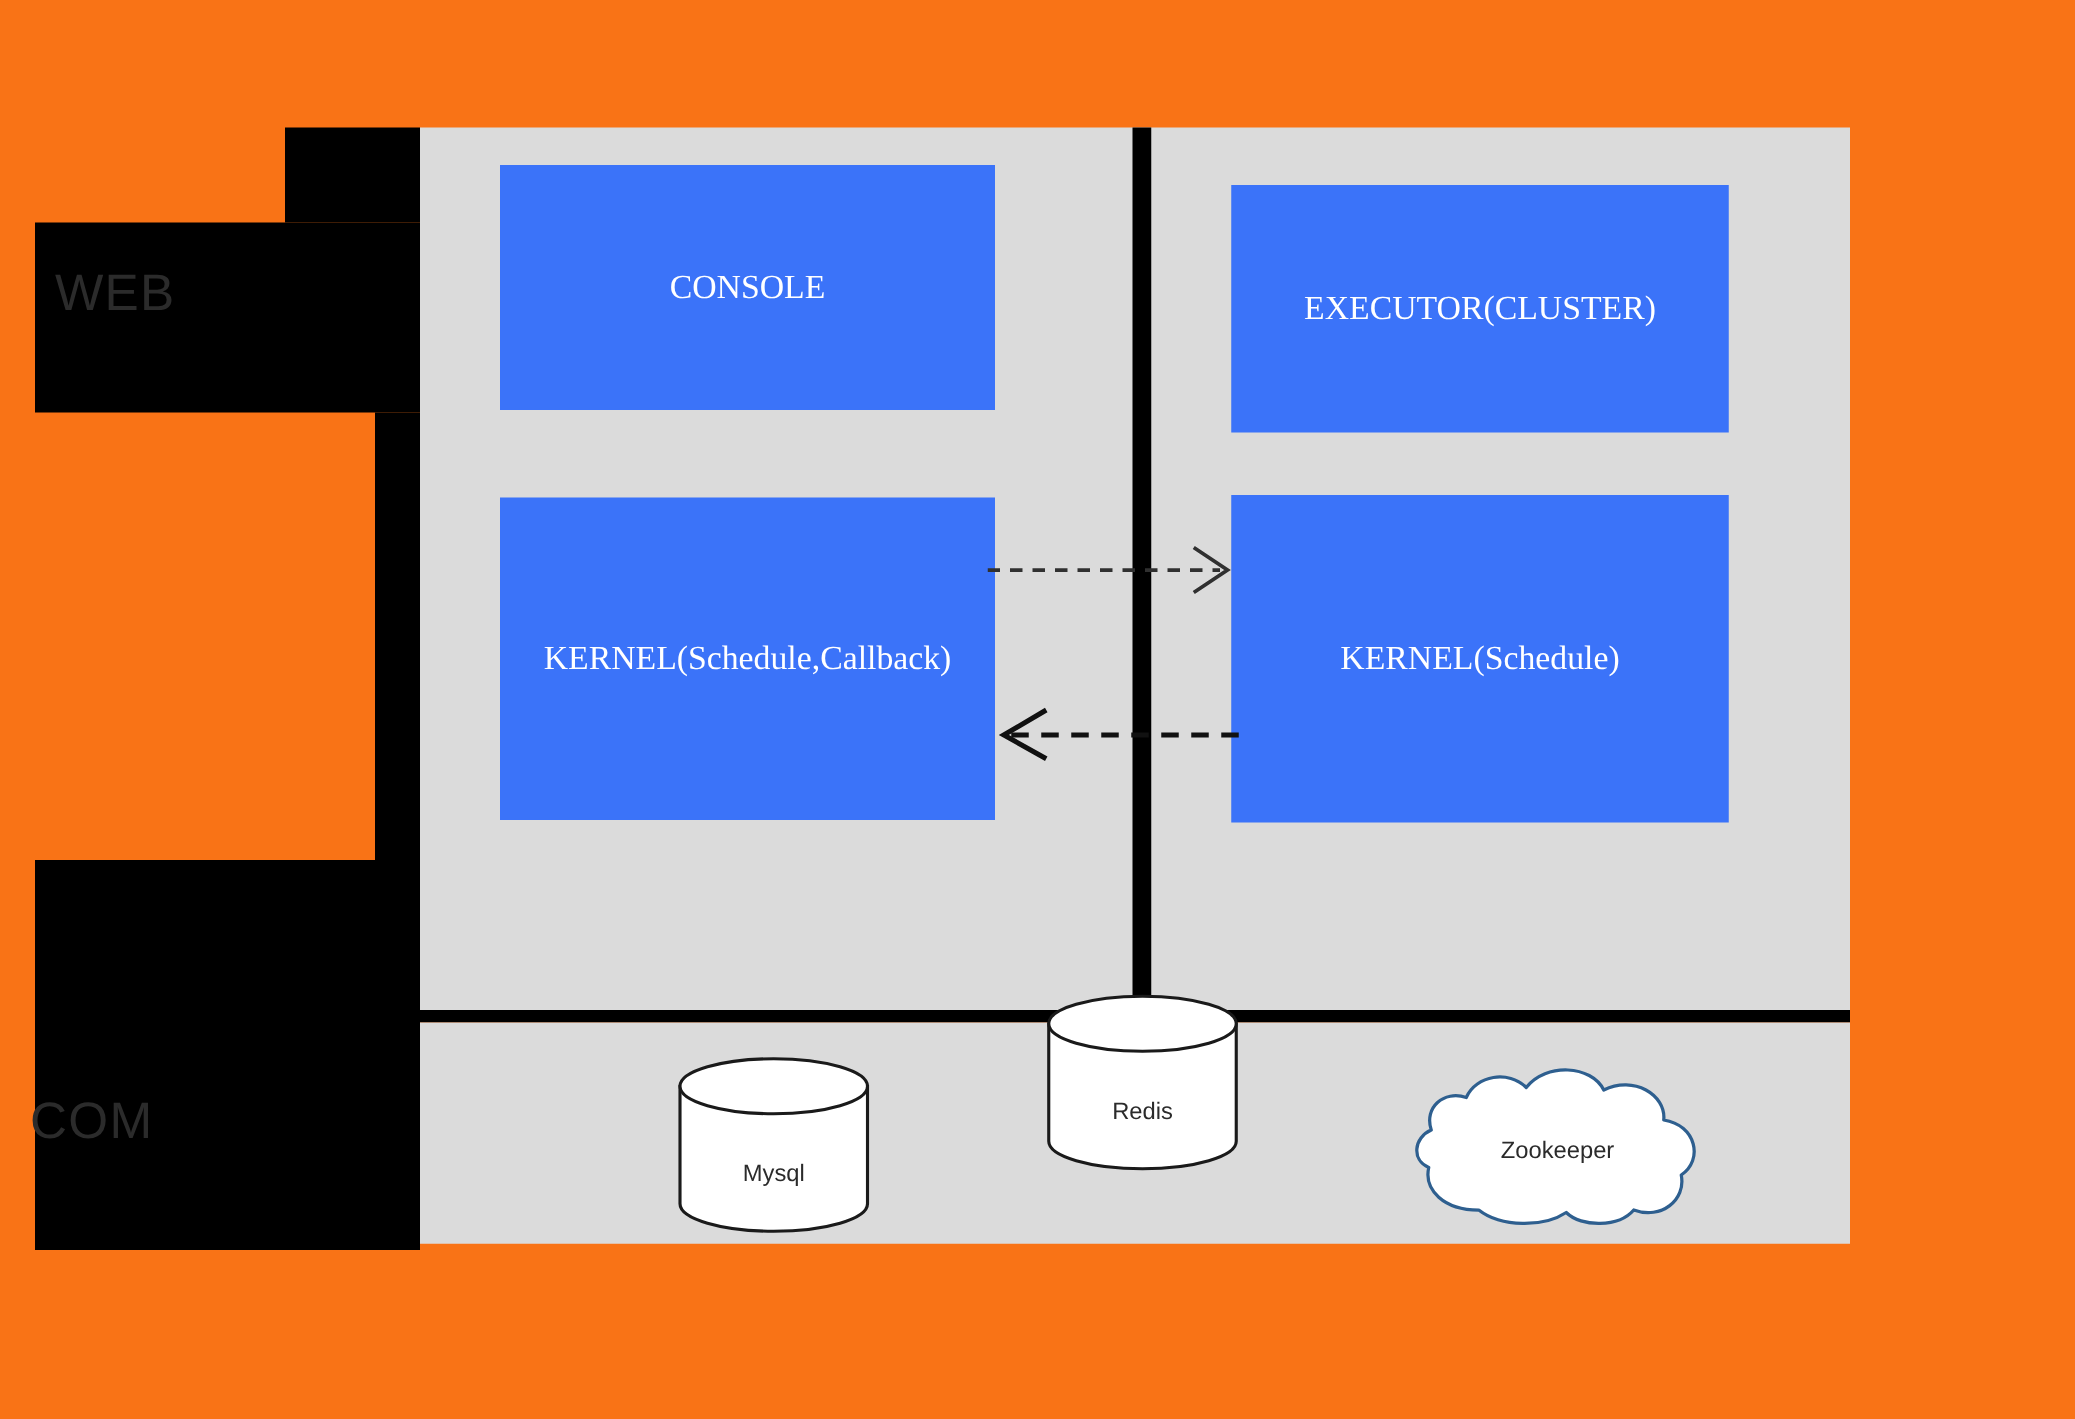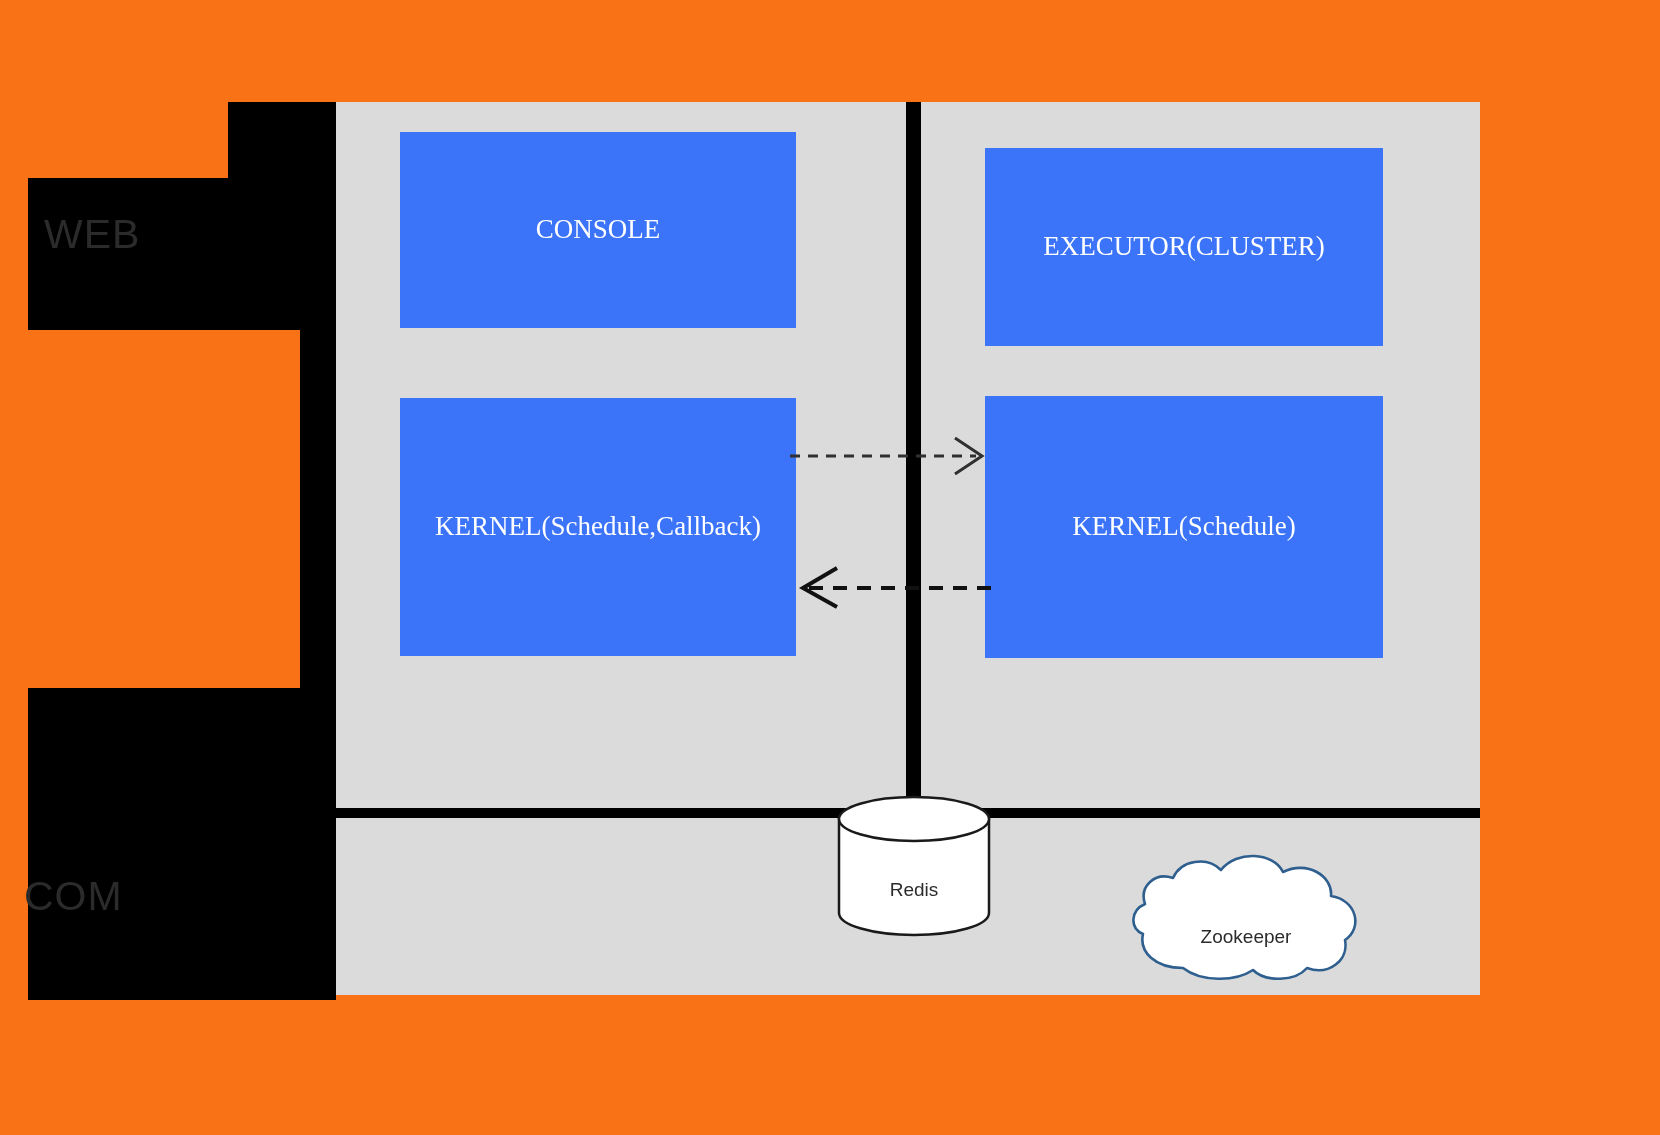--- a/index.html
+++ b/index.html
@@ -139,20 +139,27 @@
     </svg>
   </div>
 
   <div class="arrow-wrap" style="left:795px; top:562px; width:200px; height:52px;">
     <svg width="200" height="52" viewBox="0 0 200 52">
       <line x1="14" y1="26" x2="200" y2="26" stroke="#111111" stroke-width="4" stroke-dasharray="14,10"></line>
       <polyline points="42,6 8,26 42,45" fill="none" stroke="#111111" stroke-width="4"></polyline>
     </svg>
   </div>
 
+  <div class="cyl" style="left:540px; top:845px; width:158px; height:142px;">
+    <svg width="158" height="142" viewBox="0 0 158 142">
+      <path d="M4,24 L4,118 A75,22 0 0 0 154,118 L154,24 Z" fill="#ffffff" stroke="#1a1a1a" stroke-width="2.5"></path>
+      <ellipse cx="79" cy="24" rx="75" ry="22" fill="#ffffff" stroke="#1a1a1a" stroke-width="2.5"></ellipse>
+    </svg>
+    <div class="cyl-label" style="top:84px;">Mysql</div>
+  </div>
 
   <div class="cyl" style="left:835px; top:795px; width:158px; height:142px;">
     <svg width="158" height="142" viewBox="0 0 158 142">
       <path d="M4,24 L4,118 A75,22 0 0 0 154,118 L154,24 Z" fill="#ffffff" stroke="#1a1a1a" stroke-width="2.5"></path>
       <ellipse cx="79" cy="24" rx="75" ry="22" fill="#ffffff" stroke="#1a1a1a" stroke-width="2.5"></ellipse>
     </svg>
     <div class="cyl-label" style="top:84px;">Redis</div>
   </div>
 
   <div class="cyl" style="left:1125px; top:852px; width:242px; height:130px;">
@@ -162,16 +169,16 @@
                C4,76 6,58 20,52
                C14,34 30,20 48,26
                C56,8 82,4 96,18
                C112,-2 148,0 158,20
                C182,8 208,24 206,44
                C232,48 238,76 220,88
                C224,108 204,124 182,116
                C170,130 140,130 128,118
                C110,130 76,130 58,116 Z" fill="#ffffff" stroke="#2e5f8f" stroke-width="2.6" stroke-linejoin="round"></path>
     </svg>
-    <div class="cloud-label" style="top:74px;">Zookeeper</div>
+    <div class="cloud-label" style="top:58px;">Zookeeper</div>
   </div>
 
 </div>
 
 </body></html>

